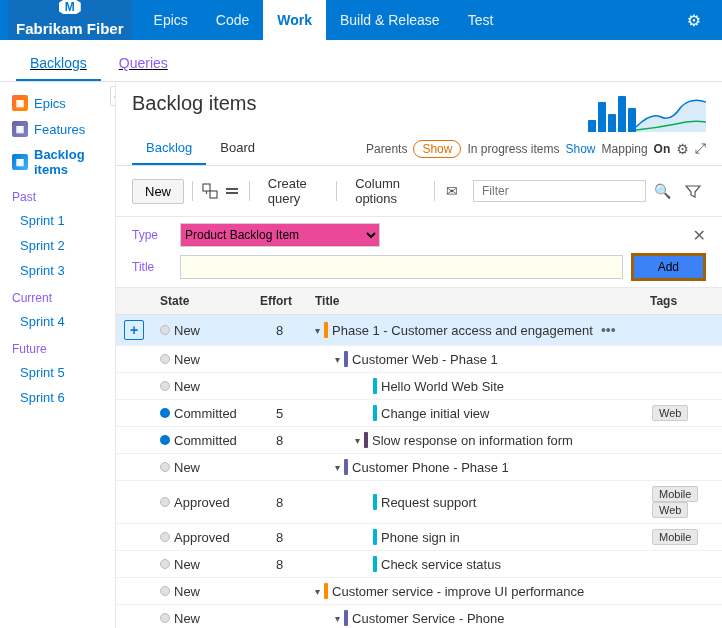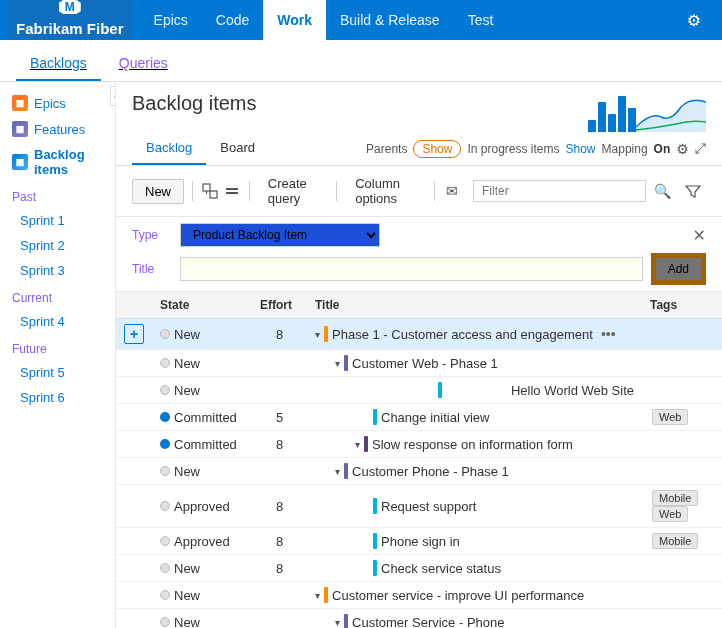--- a/index.html
+++ b/index.html
@@ -225,23 +225,23 @@
     }
     .add-item-type {
       display: flex; align-items: center; gap: 8px;
       margin-bottom: 6px;
     }
     .add-item-label {
       font-size: 12px; color: #8b5cf6; width: 40px;
     }
     .type-select {
       border: 1px solid #d0d0d0;
-      padding: 3px 8px;
+      padding: 3px 0;
       font-size: 12px;
-      background: #1d4ed8;
+      background: #ec4899;
       cursor: pointer;
       min-width: 200px;
     }
     .close-btn {
       margin-left: auto;
       cursor: pointer;
       font-size: 16px;
       color: #666;
     }
     .add-item-title {
@@ -249,23 +249,23 @@
     }
     .title-input {
       flex: 1;
       border: 1px solid #d0d0d0;
       background: #fffff0;
       padding: 4px 8px;
       font-size: 12px;
       outline: none;
     }
     .add-btn {
-      background: #737373;
-      border: 5px solid #a16207;
-      padding: 4px 12px;
+      background: #3b82f6;
+      border: 3px solid #a16207;
+      padding: 4px 24px;
       cursor: pointer;
       font-size: 12px;
     }
 
     
     .table-container {
       overflow-y: auto;
       flex: 1;
     }
     .table {
@@ -554,21 +554,21 @@
                 <div style="width:20px;"></div>
               </td>
               <td>
                 <div class="state-cell">
                   <span class="state-dot state-new"></span>
                   <span>New</span>
                 </div>
               </td>
               <td style="text-align: center;"><span></span></td>
               <td>
-                <div class="title-cell" style="padding-left:40px;justify-content:space-between;">
+                <div class="title-cell" style="padding-left:40px;">
                   <span style="width:14px;display:inline-block;"></span>
                   <div class="item-bar bar-teal"></div>
                   <span style="cursor:pointer;">Hello World Web Site</span>
                 </div>
               </td>
               <td></td>
             </tr>
             <tr>
               <td style="text-align: center;">
                 <div style="width:20px;"></div>

